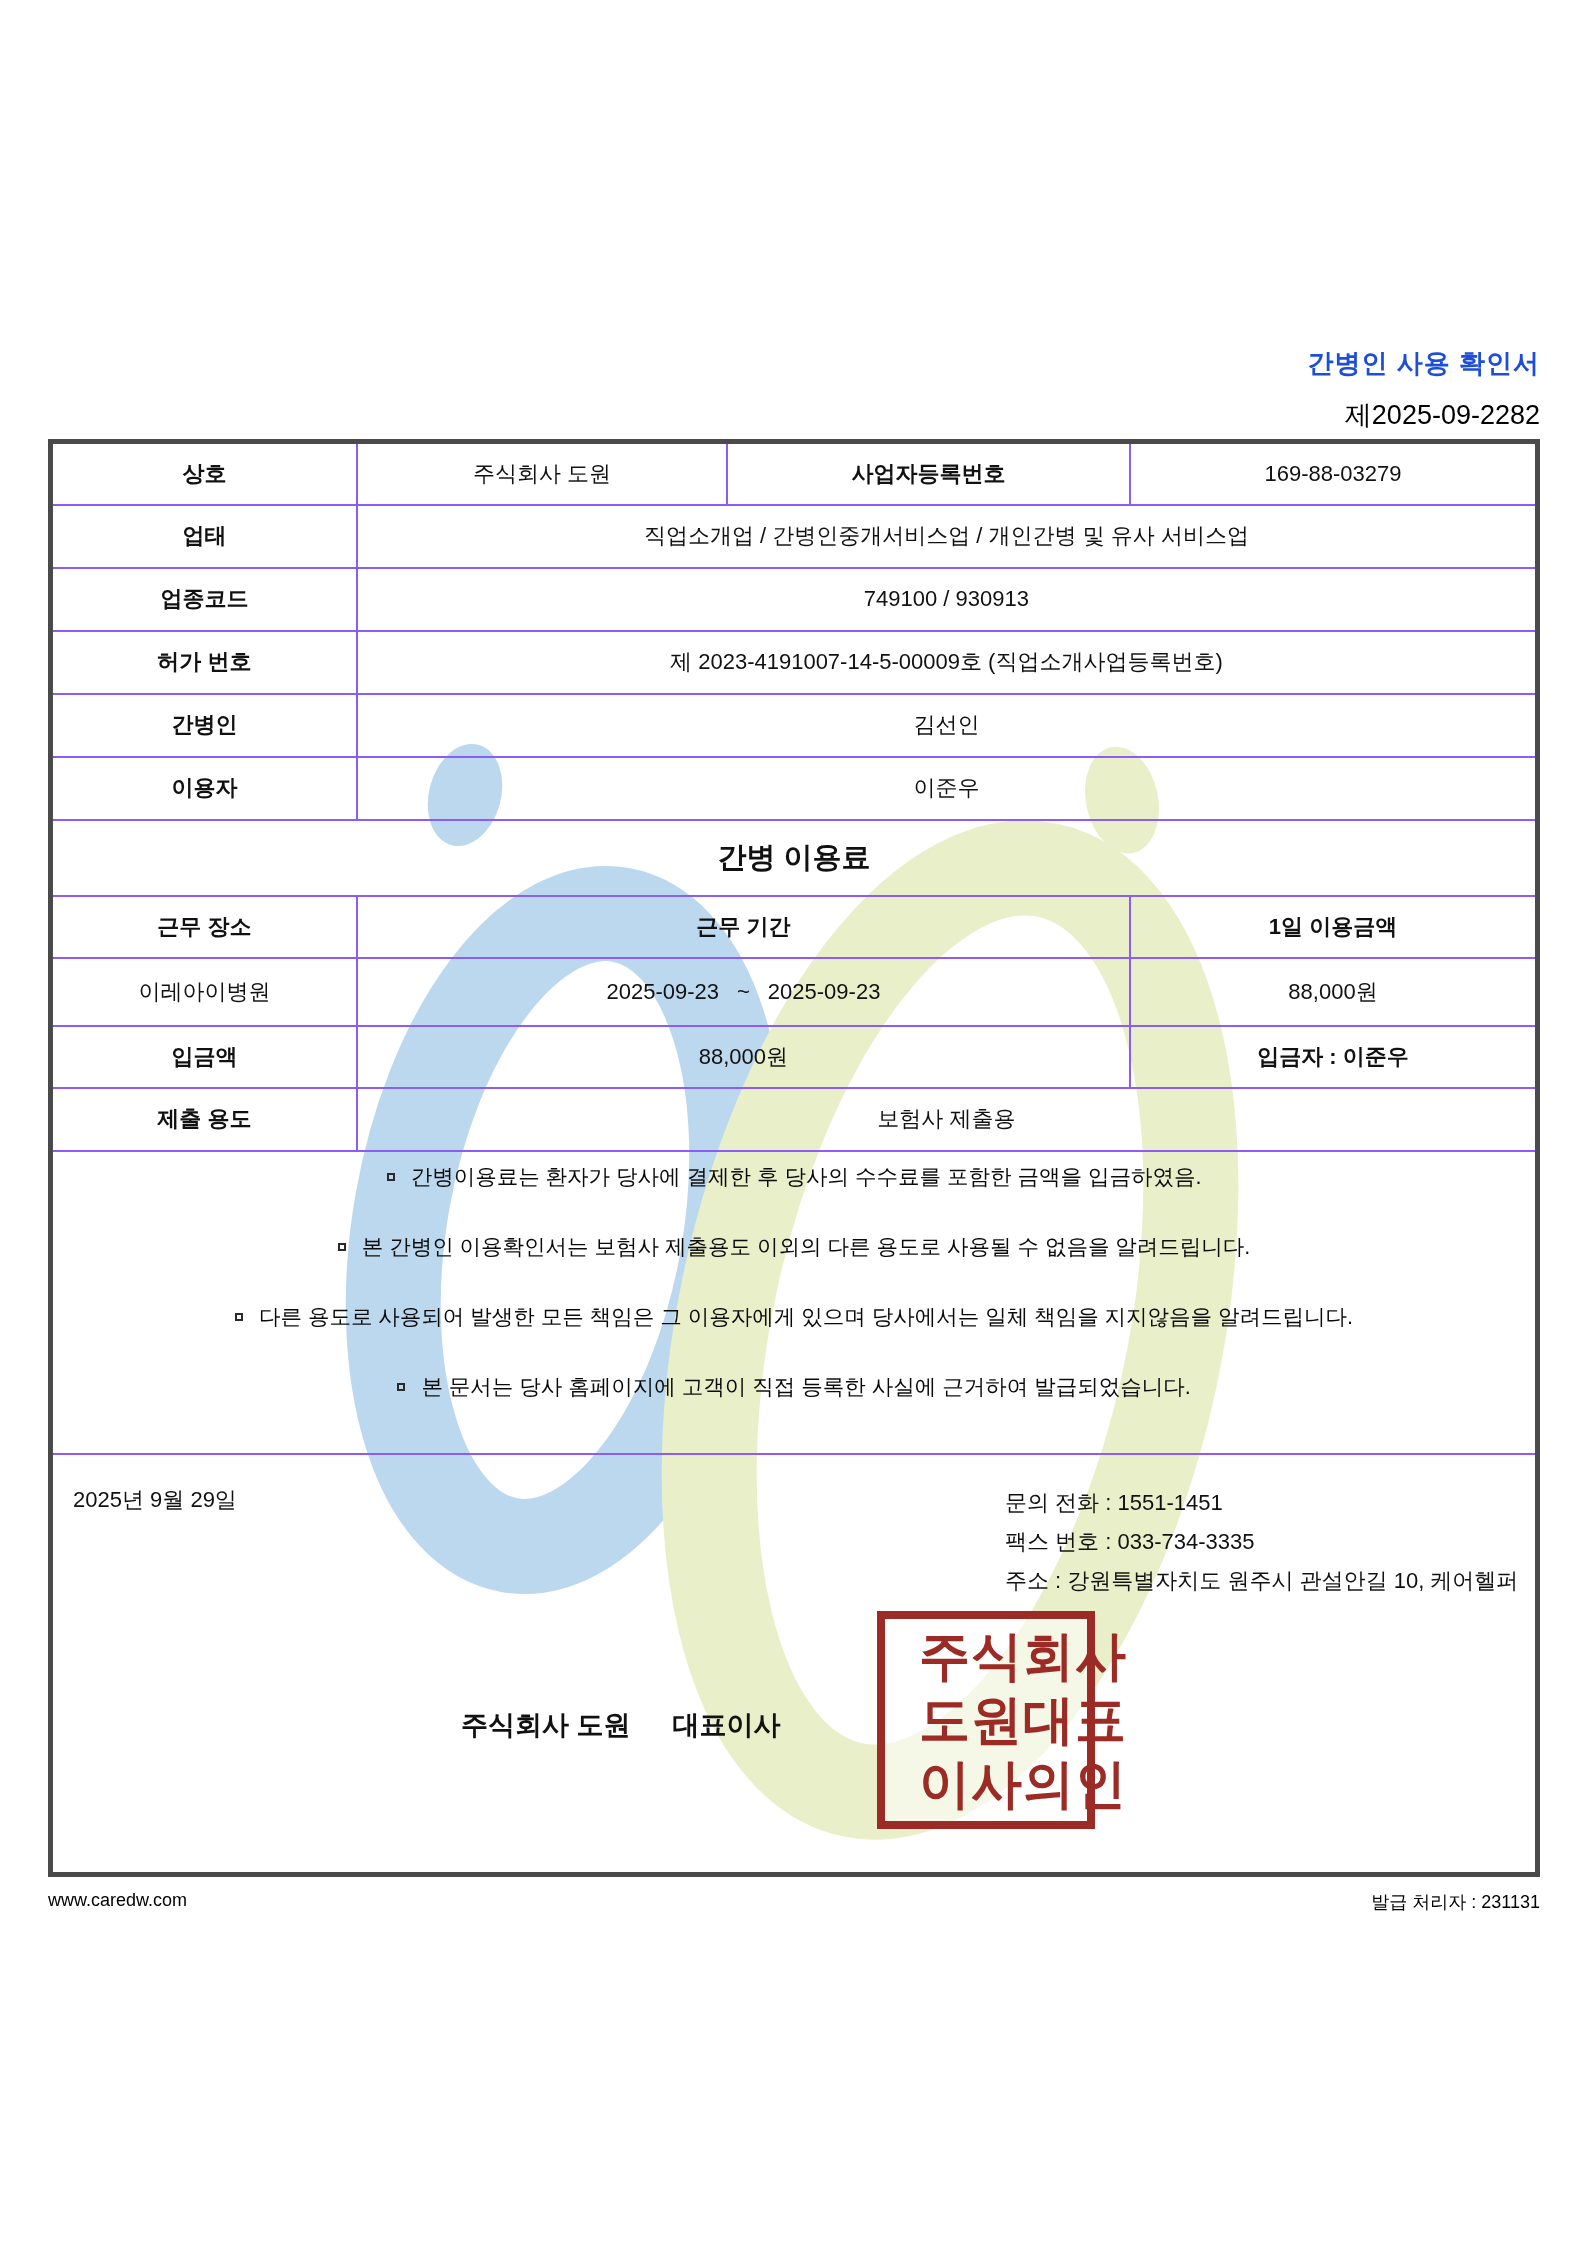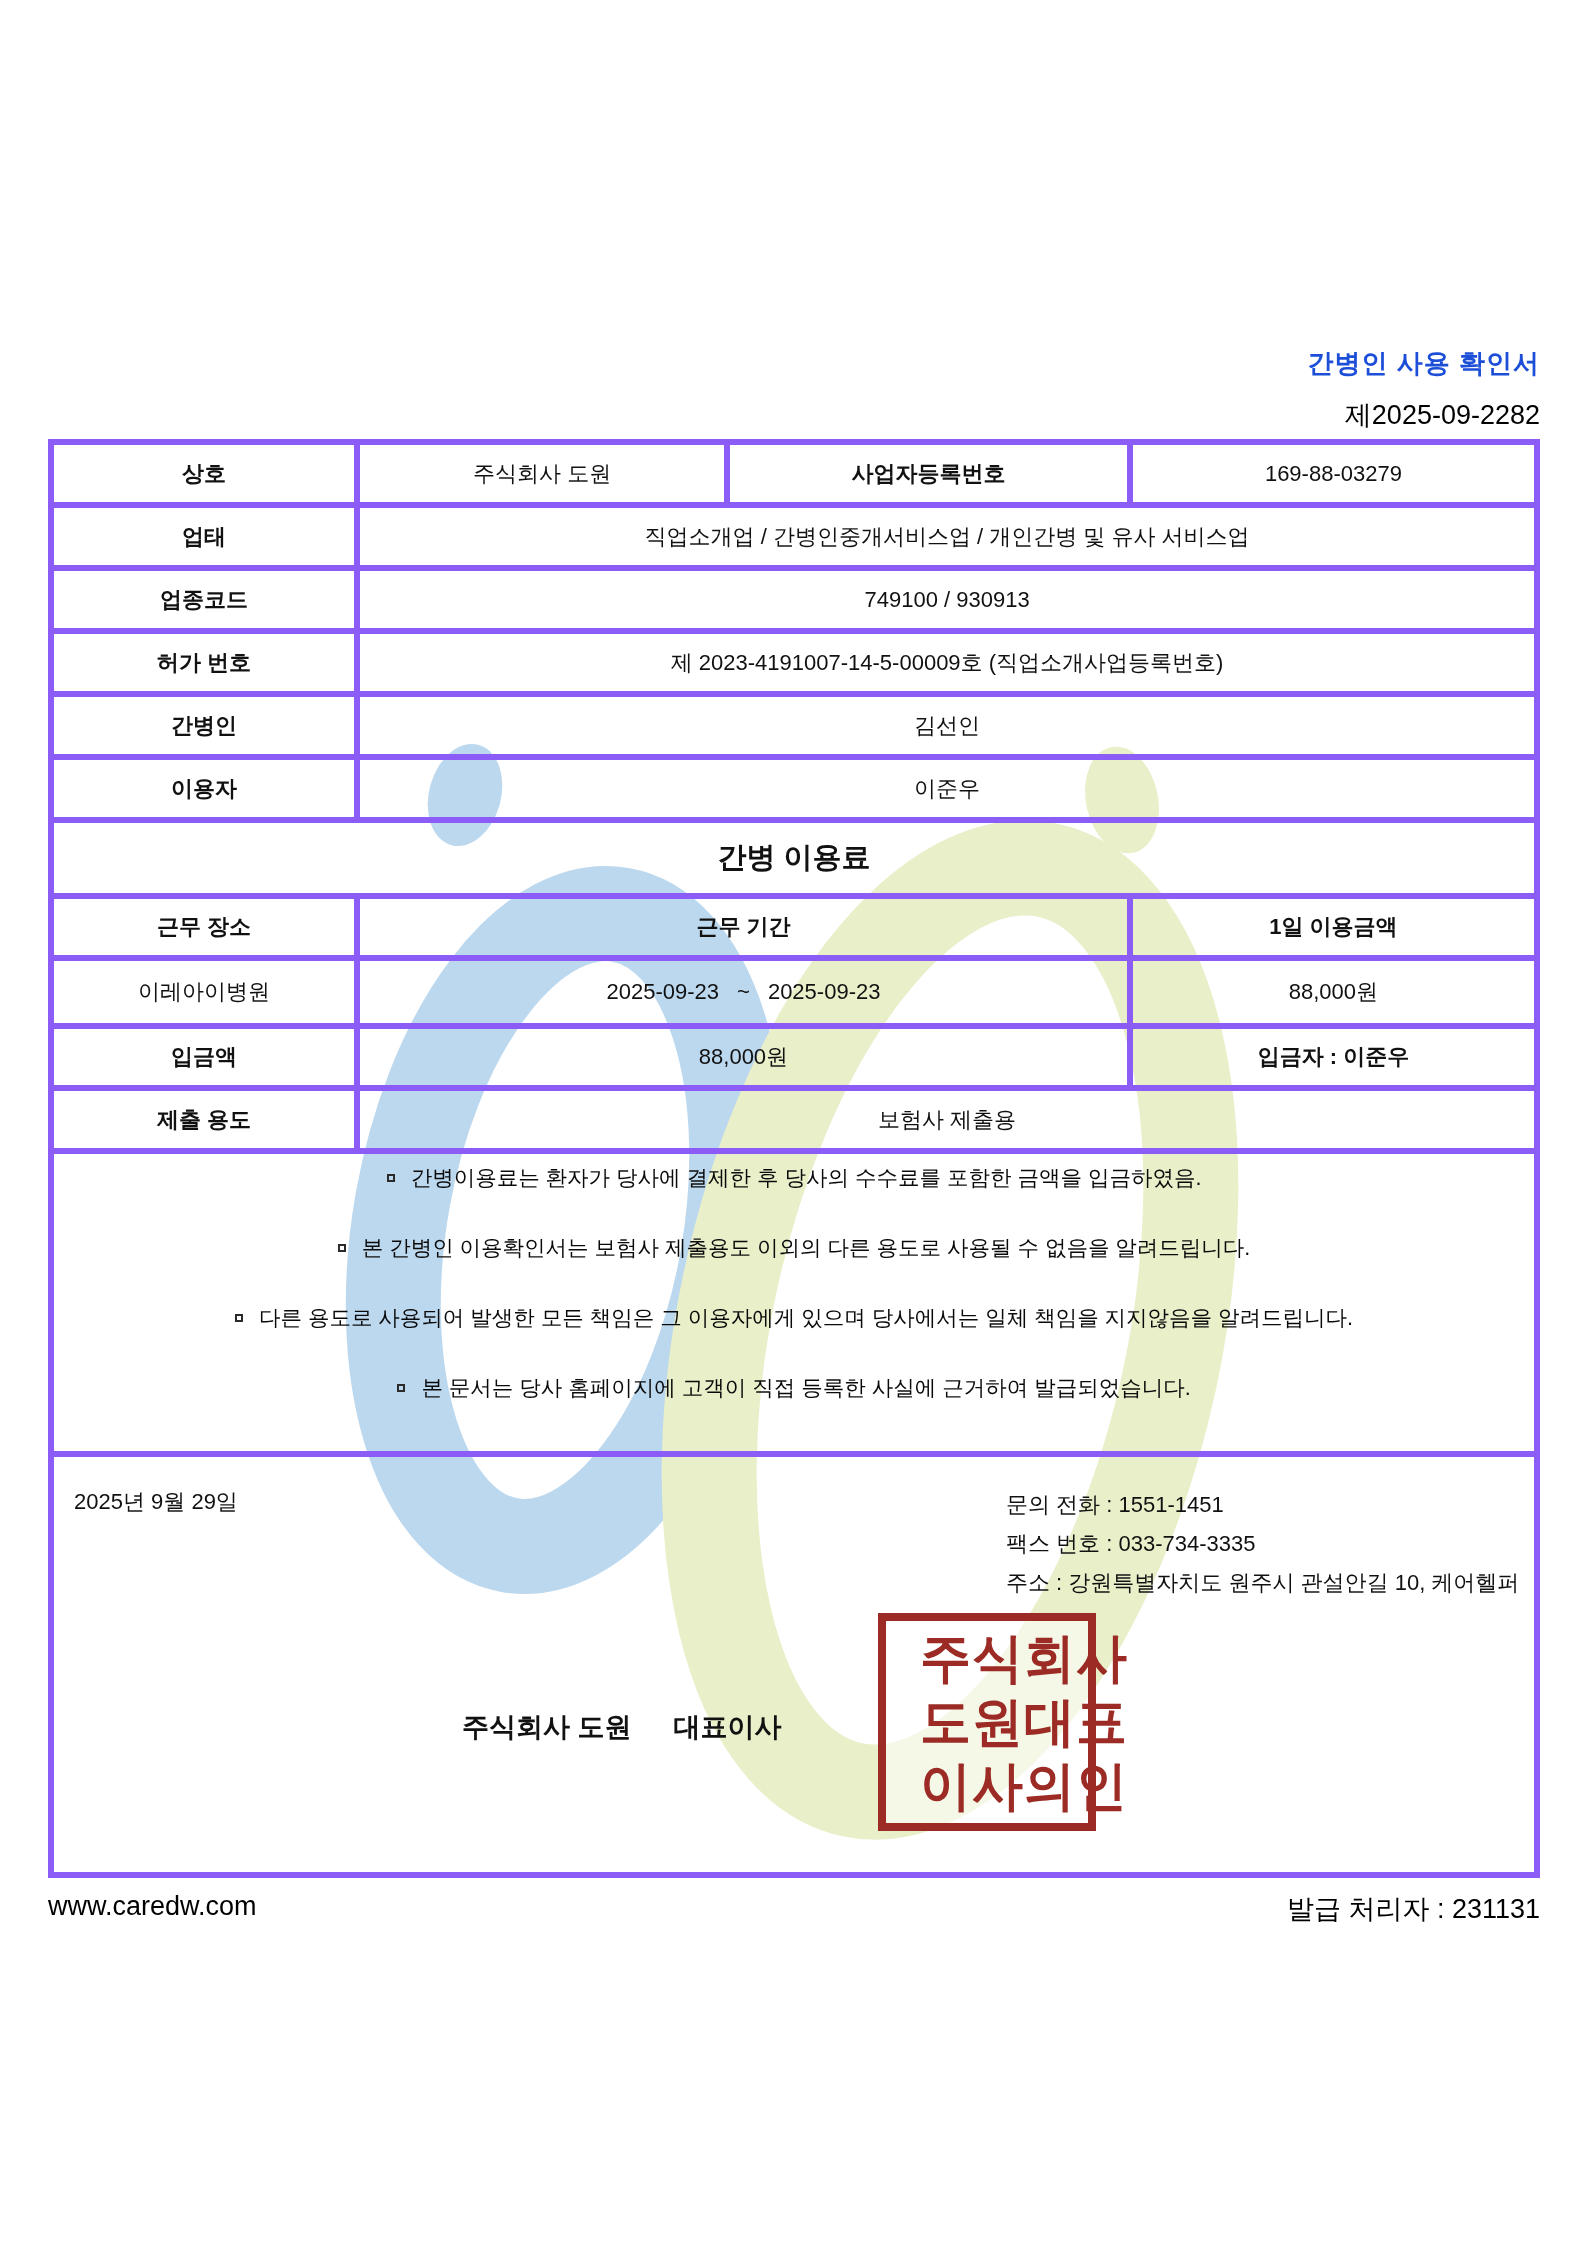--- a/index.html
+++ b/index.html
@@ -45,21 +45,21 @@
 
   table.main-table {
     width: 100%;
     border-collapse: collapse;
     border: 5px solid #4a4a4a;
     table-layout: fixed;
     background: transparent;
   }
   table.main-table th,
   table.main-table td {
-    border: 6px solid #8b5cf6;
+    border: 2px solid #8b5cf6;
     font-size: 22px;
     text-align: center;
     vertical-align: middle;
     background: transparent;
     padding: 0 6px;
   }
   table.main-table th { font-weight: bold; }
   table.main-table td { font-weight: normal; }
 
   tr.row-std  > * { height: 63px; }
@@ -143,21 +143,21 @@
     line-height: 62px;
     letter-spacing: 1px;
     transform: scaleY(1.04);
     white-space: nowrap;
   }
 
   .page-footer {
     display: flex;
     justify-content: space-between;
     margin-top: 13px;
-    font-size: 27px;
+    font-size: 18px;
     color: #000;
   }
 </style>
 </head>
 <body>
 
 <div class="page">
 
   <svg class="watermark" viewBox="0 0 1588 2246" xmlns="http://www.w3.org/2000/svg" aria-hidden="true">
     <ellipse cx="565" cy="1230" rx="165" ry="320" fill="none" stroke-width="95" transform="rotate(10 565 1230)" stroke="#bcd8ef"></ellipse>

